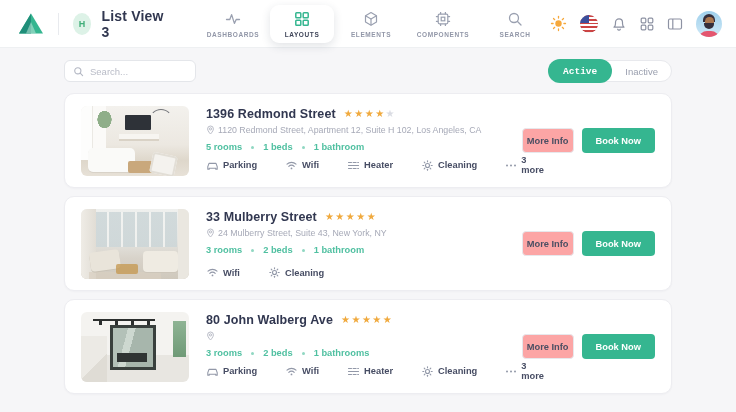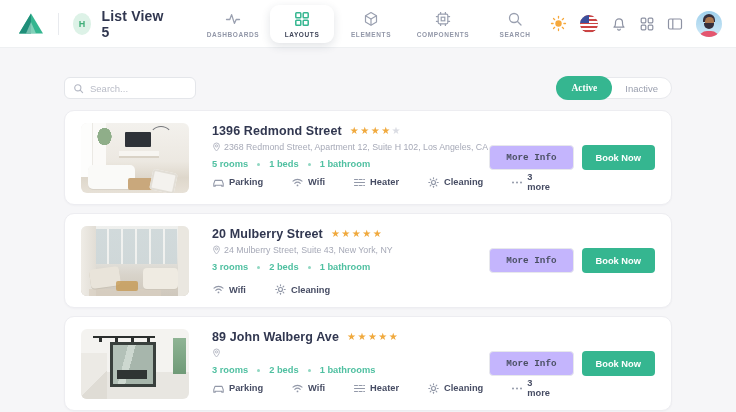--- a/index.html
+++ b/index.html
@@ -25,45 +25,45 @@
   .hicon{display:flex;align-items:center;justify-content:center;cursor:pointer}
   .flag{width:18px;height:18px;border-radius:50%;overflow:hidden;position:relative;background:repeating-linear-gradient(180deg,#cc4444 0 1.9px,#fff 1.9px 3.8px);box-shadow:inset 0 0 0 .5px rgba(0,0,0,.08)}
   .flag i{position:absolute;top:0;left:0;width:9px;height:8px;background:#3c4f9c;display:block}
   .avatar{width:26px;height:26px;border-radius:50%;background:linear-gradient(180deg,#9fd0ec,#cfe9f7);position:relative;overflow:hidden;cursor:pointer}
   .av-hair{position:absolute;top:3px;left:7px;width:12px;height:8px;border-radius:6px 6px 0 0;background:#342e3b}
   .av-face{position:absolute;top:6px;left:8.5px;width:9px;height:10px;border-radius:45%;background:#a9764f}
   .av-beard{position:absolute;top:12px;left:8px;width:10px;height:6px;border-radius:0 0 6px 6px;background:#342e3b}
   .av-shirt{position:absolute;bottom:-3px;left:3px;width:20px;height:9px;border-radius:8px 8px 0 0;background:#e4566f}
 
   
-  .toolbar{width:608px;margin:29px auto 0;display:flex;align-items:center;justify-content:space-between;height:22px}
+  .toolbar{width:608px;margin:12px auto 0;display:flex;align-items:center;justify-content:space-between;height:22px}
   .search-box{width:132px;height:22px;background:#fff;border:1px solid #e4e6ea;border-radius:6px;display:flex;align-items:center;padding:0 8px;gap:6px}
   .search-box input{border:0;outline:0;font-size:9.5px;color:#6a6f80;width:100%;background:transparent;font-family:inherit}
   .search-box input::placeholder{color:#b9bcc7}
   .segment{display:flex;align-items:center;background:#fff;border:1px solid #e8e9ed;border-radius:13px;height:22px}
-  .seg-active{height:24px;padding:0 15px;margin:-1px 0 -1px -1px;background:var(--accent);color:#fff;border:0;border-radius:13px;font-size:9.5px;font-weight:bold;display:flex;align-items:center;cursor:pointer;font-family:Liberation Serif, serif}
+  .seg-active{height:24px;padding:0 15px;margin:-1px 0 -1px -1px;background:var(--accent);color:#fff;border:0;border-radius:13px;font-size:9.5px;font-weight:bold;display:flex;align-items:center;cursor:pointer;font-family:Liberation Mono, monospace}
   .seg-inactive{padding:0 13px;font-size:9.5px;color:#9ba0af;font-weight:normal;background:none;border:0;cursor:pointer;height:100%;font-family:inherit}
 
   
   .cards{width:608px;margin:11px auto 0;display:flex;flex-direction:column;gap:8px}
   .card{background:#fff;border:1px solid #ededf1;border-radius:10px;padding:12px 16px;display:flex;align-items:stretch;height:95px;box-shadow:0 1px 2px rgba(30,40,60,.03)}
   .photo{width:108px;height:70px;border-radius:6px;overflow:hidden;position:relative;flex-shrink:0}
   .photo span{position:absolute;display:block}
-  .cbody{flex:1;padding-left:23px;display:flex;flex-direction:column;min-width:0}
+  .cbody{flex:1;padding-left:17px;display:flex;flex-direction:column;min-width:0}
   .title-row{display:flex;align-items:center;gap:8px;margin-top:1px}
   .ctitle{font-size:12.5px;font-weight:bold;color:var(--navy);letter-spacing:.1px}
   .stars{font-size:10px;letter-spacing:1.5px;line-height:1;white-space:nowrap}
   .star{color:var(--star-empty)} .star.filled{color:var(--star)}
   .addr{font-size:8.8px;color:#a6a9b7;margin-top:4px;display:flex;align-items:center;gap:3px;white-space:nowrap}
   .specs{margin-top:7px;font-size:9.3px;font-weight:bold;color:var(--teal-text);display:flex;gap:9px;align-items:center}
   .spec-dot{width:3px;height:3px;border-radius:50%;background:var(--accent);opacity:.55}
   .amen{margin-top:auto;display:flex;align-items:center;gap:28px;font-size:9.3px;font-weight:bold;color:#474d64}
   .amen .a{display:flex;align-items:center;gap:4px}
   .cbtns{display:flex;align-items:center;gap:8px;align-self:center;margin-left:10px}
-  .btn-light{height:25px;padding:0 16px;background:#c4b5fd;border:1px solid #e7e8ec;border-radius:4px;font-size:9.3px;font-weight:bold;color:#4a4f63;cursor:pointer;font-family:Liberation Mono, monospace}
+  .btn-light{height:25px;padding:0 4px;background:#fca5a5;border:1px solid #e7e8ec;border-radius:4px;font-size:9.3px;font-weight:bold;color:#4a4f63;cursor:pointer;font-family:Liberation Sans, sans-serif}
   .btn-green{height:25px;padding:0 14px;background:var(--accent);border:0;border-radius:4px;font-size:9.3px;font-weight:bold;color:#fff;cursor:pointer;font-family:inherit}
 
   
   .ph1{background:linear-gradient(180deg,#f3f1ed 0%,#ece8e1 55%,#ded7cb 78%,#e7e1d7 100%)}
   .ph1 .win{left:0;top:0;width:25px;height:54px;background:linear-gradient(90deg,#fdfdfc 0 42%,#ebe9e4 42% 48%,#fbfaf8 48% 100%)}
   .ph1 .plant{left:15px;top:5px;width:17px;height:19px;background:radial-gradient(ellipse at 50% 45%,#8fae89 0 58%,transparent 60%)}
   .ph1 .tv{left:44px;top:9px;width:26px;height:15px;background:#2e3238;border-radius:1px}
   .ph1 .console{left:38px;top:28px;width:40px;height:7px;background:#f7f5f1;border-bottom:2px solid #d9d2c6}
   .ph1 .lamp{right:16px;top:3px;width:24px;height:24px;border:1.5px solid #73757a;border-color:#73757a transparent transparent transparent;border-radius:50%}
   .ph1 .sofa{left:7px;bottom:4px;width:47px;height:24px;background:#fafaf8;border-radius:5px;box-shadow:0 1px 0 #d8d2c8}
@@ -96,21 +96,21 @@
     <span>
       <svg width="26" height="23" viewBox="0 0 26 23">
         <polygon points="13,1.5 25,21.5 1,21.5" fill="#35b690"></polygon>
         <polygon points="13,1.5 1,21.5 13,21.5" fill="#1f8e79"></polygon>
         <polygon points="13,10 18,21.5 8,21.5" fill="#bfe8da" opacity="0.55"></polygon>
       </svg>
     </span>
   </div>
   <div class="brand-divider"></div>
   <div class="hbadge">H</div>
-  <div class="page-title">List View 5</div>
+  <div class="page-title">List View 3</div>
 
   <div class="nav">
     <div class="nav-item">
       <span>
         <svg width="16" height="16" viewBox="0 0 16 16" fill="none" stroke="#9aa0b0" stroke-width="1.3" stroke-linecap="round" stroke-linejoin="round">
           <polyline points="1.5 8.5 4.8 8.5 6.6 3.6 9.4 12.4 11.2 8.5 14.5 8.5"></polyline>
         </svg>
       </span>
       <span class="lbl">DASHBOARDS</span>
     </div>
@@ -243,21 +243,21 @@
         <span class="ctitle">1396 Redmond Street</span>
         <span class="stars"><span class="star filled">★</span><span class="star filled">★</span><span class="star filled">★</span><span class="star filled">★</span><span class="star">★</span></span>
       </div>
       <div class="addr">
         <span>
           <svg width="9" height="10" viewBox="0 0 9 10" fill="none" stroke="#b0b3c0" stroke-width="0.9">
             <path d="M4.5 1 a2.9 2.9 0 0 1 2.9 2.9 C7.4 6 4.5 9 4.5 9 S1.6 6 1.6 3.9 A2.9 2.9 0 0 1 4.5 1 z"></path>
               <circle cx="4.5" cy="3.9" r="1.1"></circle>
           </svg>
         </span>
-        <span>2368 Redmond Street, Apartment 12, Suite H 102, Los Angeles, CA</span>
+        <span>1120 Redmond Street, Apartment 12, Suite H 102, Los Angeles, CA</span>
       </div>
       <div class="specs">
         <span>5 rooms</span>
           <span class="spec-dot"></span>
         <span>1 beds</span>
           <span class="spec-dot"></span>
         <span>1 bathroom</span>
       </div>
       <div class="amen">
         <span class="a">
@@ -327,21 +327,21 @@
       <span class="win"></span>
         <span class="curtl"></span>
         <span class="curtr"></span>
       <span class="rug"></span>
         <span class="sofa1"></span>
         <span class="gold"></span>
         <span class="sofa2"></span>
     </div>
     <div class="cbody">
       <div class="title-row">
-        <span class="ctitle">20 Mulberry Street</span>
+        <span class="ctitle">33 Mulberry Street</span>
         <span class="stars"><span class="star filled">★</span><span class="star filled">★</span><span class="star filled">★</span><span class="star filled">★</span><span class="star filled">★</span></span>
       </div>
       <div class="addr">
         <span>
           <svg width="9" height="10" viewBox="0 0 9 10" fill="none" stroke="#b0b3c0" stroke-width="0.9">
             <path d="M4.5 1 a2.9 2.9 0 0 1 2.9 2.9 C7.4 6 4.5 9 4.5 9 S1.6 6 1.6 3.9 A2.9 2.9 0 0 1 4.5 1 z"></path>
               <circle cx="4.5" cy="3.9" r="1.1"></circle>
           </svg>
         </span>
         <span>24 Mulberry Street, Suite 43, New York, NY</span>
@@ -396,21 +396,21 @@
       <span class="spot" style="left:50px"></span>
         <span class="spot" style="left:66px"></span>
       <span class="stair"></span>
         <span class="frame"></span>
         <span class="glass"></span>
         <span class="bench"></span>
         <span class="art"></span>
     </div>
     <div class="cbody">
       <div class="title-row">
-        <span class="ctitle">89 John Walberg Ave</span>
+        <span class="ctitle">80 John Walberg Ave</span>
         <span class="stars"><span class="star filled">★</span><span class="star filled">★</span><span class="star filled">★</span><span class="star filled">★</span><span class="star filled">★</span></span>
       </div>
       <div class="addr">
         <span>
           <svg width="9" height="10" viewBox="0 0 9 10" fill="none" stroke="#b0b3c0" stroke-width="0.9">
             <path d="M4.5 1 a2.9 2.9 0 0 1 2.9 2.9 C7.4 6 4.5 9 4.5 9 S1.6 6 1.6 3.9 A2.9 2.9 0 0 1 4.5 1 z"></path>
               <circle cx="4.5" cy="3.9" r="1.1"></circle>
           </svg>
         </span>
       </div>

